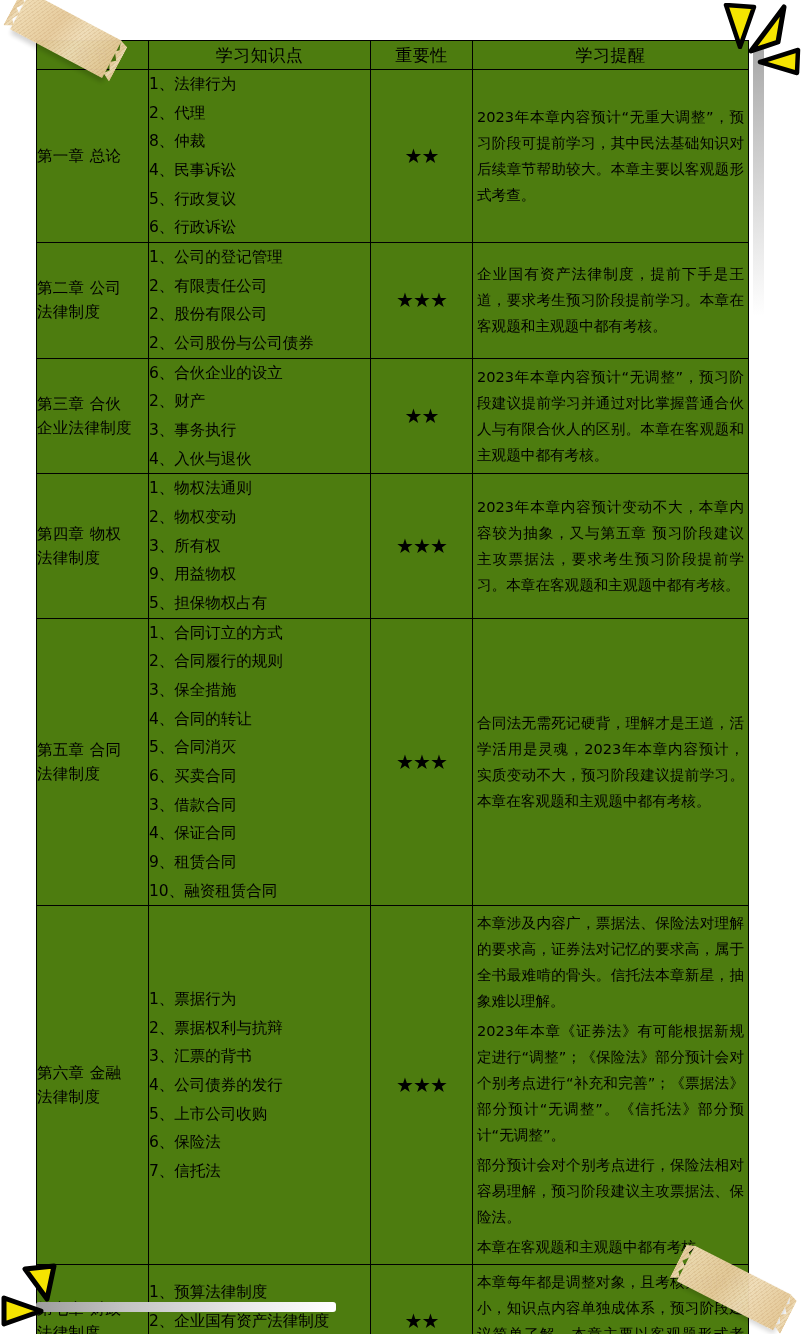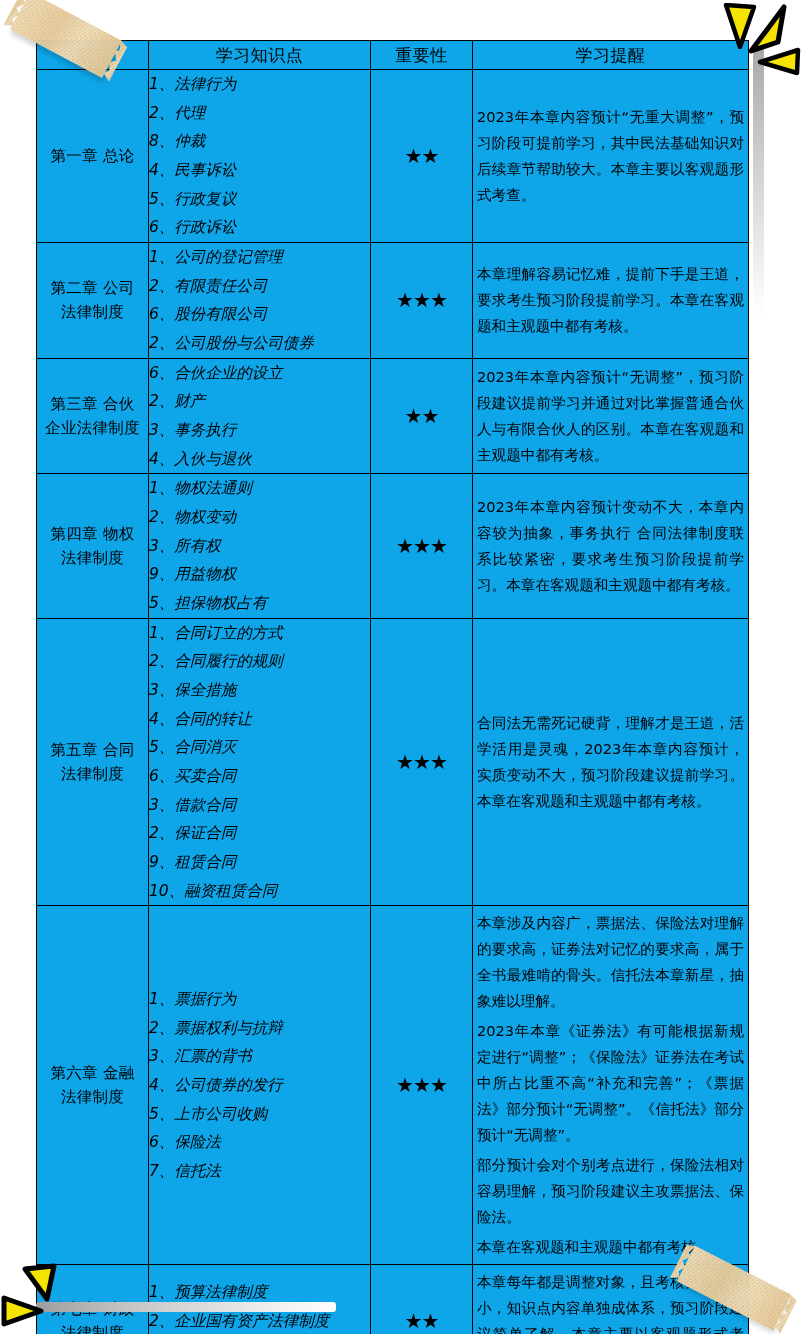--- a/index.html
+++ b/index.html
@@ -23,56 +23,56 @@
     top: 40px;
     width: 712px;
     border-collapse: collapse;
     table-layout: fixed;
   }
   #study-table td, #study-table th {
     border: 1.4px solid #000000;
     padding: 0;
     vertical-align: middle;
     font-weight: normal;
-    background: #0ea5e9;
+    background: #4d7c0f;
   }
 
   .col-chapter   { width: 112px; }
   .col-points    { width: 222px; }
   .col-importance{ width: 102px; }
   .col-reminder  { width: 276px; }
 
   
   .hdr td {
     height: 28px;
     text-align: center;
     font-size: 17px;
     letter-spacing: 0.5px;
     line-height: 26px;
   }
 
   
   .chapter-cell {
-    text-align: center;
+    text-align: left;
     font-size: 15.5px;
     line-height: 1.55;
     padding: 4px 6px;
     letter-spacing: 0.3px;
   }
   .chapter-cell .ch-line { display: block; white-space: nowrap; }
 
   
   .points-cell {
     padding: 7px 6px 7px 12px;
     font-size: 15.5px;
     line-height: 1.85;
     text-align: left;
     vertical-align: middle;
   }
-  .points-cell .pt { display: block; white-space: nowrap; font-style: italic; }
+  .points-cell .pt { display: block; white-space: nowrap; }
 
   
   .importance-cell {
     text-align: center;
     font-size: 20px;
     line-height: 1;
     letter-spacing: -1px;
   }
 
   
@@ -190,26 +190,26 @@
         </td>
       </tr>
       <tr>
         <td class="chapter-cell">
           <span class="ch-line">第二章 公司</span>
           <span class="ch-line">法律制度</span>
         </td>
         <td class="points-cell">
           <span class="pt">1、公司的登记管理</span>
           <span class="pt">2、有限责任公司</span>
-          <span class="pt">6、股份有限公司</span>
+          <span class="pt">2、股份有限公司</span>
           <span class="pt">2、公司股份与公司债券</span>
         </td>
         <td class="importance-cell">★★★</td>
         <td class="reminder-cell">
-          <p>本章理解容易记忆难，提前下手是王道，要求考生预习阶段提前学习。本章在客观题和主观题中都有考核。</p>
+          <p>企业国有资产法律制度，提前下手是王道，要求考生预习阶段提前学习。本章在客观题和主观题中都有考核。</p>
         </td>
       </tr>
       <tr>
         <td class="chapter-cell">
           <span class="ch-line">第三章 合伙</span>
           <span class="ch-line">企业法律制度</span>
         </td>
         <td class="points-cell">
           <span class="pt">6、合伙企业的设立</span>
           <span class="pt">2、财产</span>
@@ -228,37 +228,37 @@
         </td>
         <td class="points-cell">
           <span class="pt">1、物权法通则</span>
           <span class="pt">2、物权变动</span>
           <span class="pt">3、所有权</span>
           <span class="pt">9、用益物权</span>
           <span class="pt">5、担保物权占有</span>
         </td>
         <td class="importance-cell">★★★</td>
         <td class="reminder-cell">
-          <p>2023年本章内容预计变动不大，本章内容较为抽象，事务执行 合同法律制度联系比较紧密，要求考生预习阶段提前学习。本章在客观题和主观题中都有考核。</p>
+          <p>2023年本章内容预计变动不大，本章内容较为抽象，又与第五章 预习阶段建议主攻票据法，要求考生预习阶段提前学习。本章在客观题和主观题中都有考核。</p>
         </td>
       </tr>
       <tr>
         <td class="chapter-cell">
           <span class="ch-line">第五章 合同</span>
           <span class="ch-line">法律制度</span>
         </td>
         <td class="points-cell">
           <span class="pt">1、合同订立的方式</span>
           <span class="pt">2、合同履行的规则</span>
           <span class="pt">3、保全措施</span>
           <span class="pt">4、合同的转让</span>
           <span class="pt">5、合同消灭</span>
           <span class="pt">6、买卖合同</span>
           <span class="pt">3、借款合同</span>
-          <span class="pt">2、保证合同</span>
+          <span class="pt">4、保证合同</span>
           <span class="pt">9、租赁合同</span>
           <span class="pt">10、融资租赁合同</span>
         </td>
         <td class="importance-cell">★★★</td>
         <td class="reminder-cell">
           <p>合同法无需死记硬背，理解才是王道，活学活用是灵魂，2023年本章内容预计，实质变动不大，预习阶段建议提前学习。本章在客观题和主观题中都有考核。</p>
         </td>
       </tr>
       <tr>
         <td class="chapter-cell">
@@ -270,21 +270,21 @@
           <span class="pt">2、票据权利与抗辩</span>
           <span class="pt">3、汇票的背书</span>
           <span class="pt">4、公司债券的发行</span>
           <span class="pt">5、上市公司收购</span>
           <span class="pt">6、保险法</span>
           <span class="pt">7、信托法</span>
         </td>
         <td class="importance-cell">★★★</td>
         <td class="reminder-cell">
           <p>本章涉及内容广，票据法、保险法对理解的要求高，证券法对记忆的要求高，属于全书最难啃的骨头。信托法本章新星，抽象难以理解。</p>
-          <p>2023年本章《证券法》有可能根据新规定进行“调整”；《保险法》证券法在考试中所占比重不高“补充和完善”；《票据法》部分预计“无调整”。《信托法》部分预计“无调整”。</p>
+          <p>2023年本章《证券法》有可能根据新规定进行“调整”；《保险法》部分预计会对个别考点进行“补充和完善”；《票据法》部分预计“无调整”。《信托法》部分预计“无调整”。</p>
           <p>部分预计会对个别考点进行，保险法相对容易理解，预习阶段建议主攻票据法、保险法。</p>
           <p>本章在客观题和主观题中都有考核。</p>
         </td>
       </tr>
       <tr>
         <td class="chapter-cell">
           <span class="ch-line">第七章 财政</span>
           <span class="ch-line">法律制度</span>
         </td>
         <td class="points-cell">

